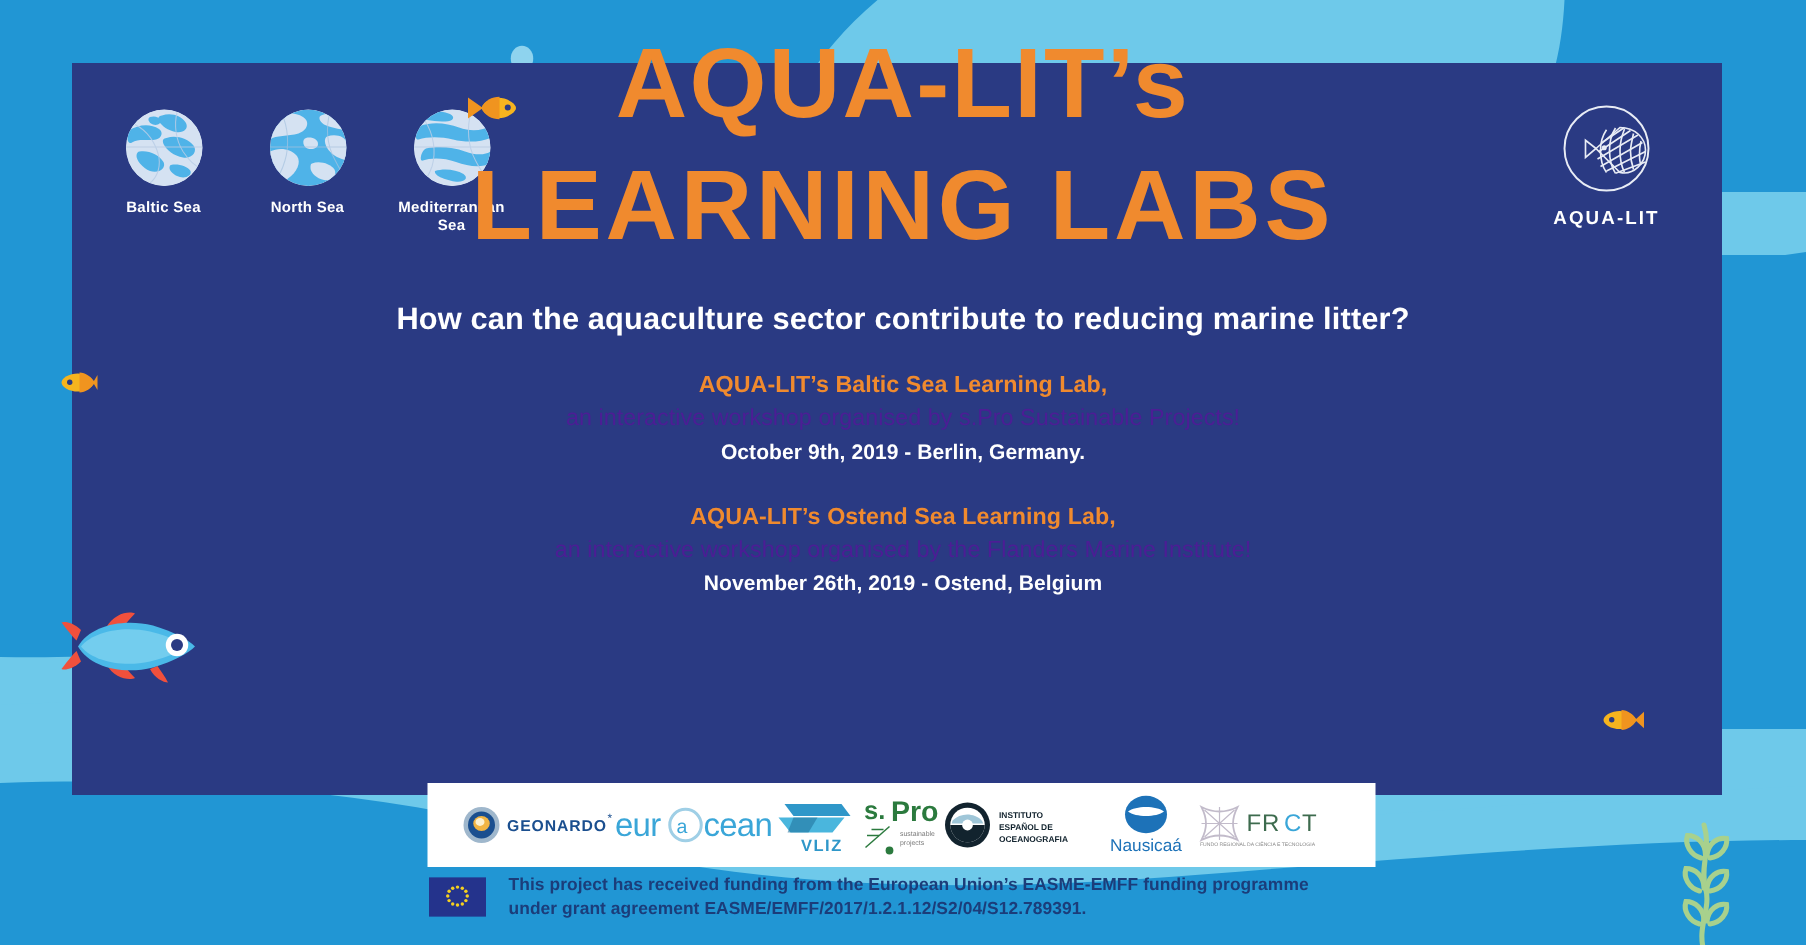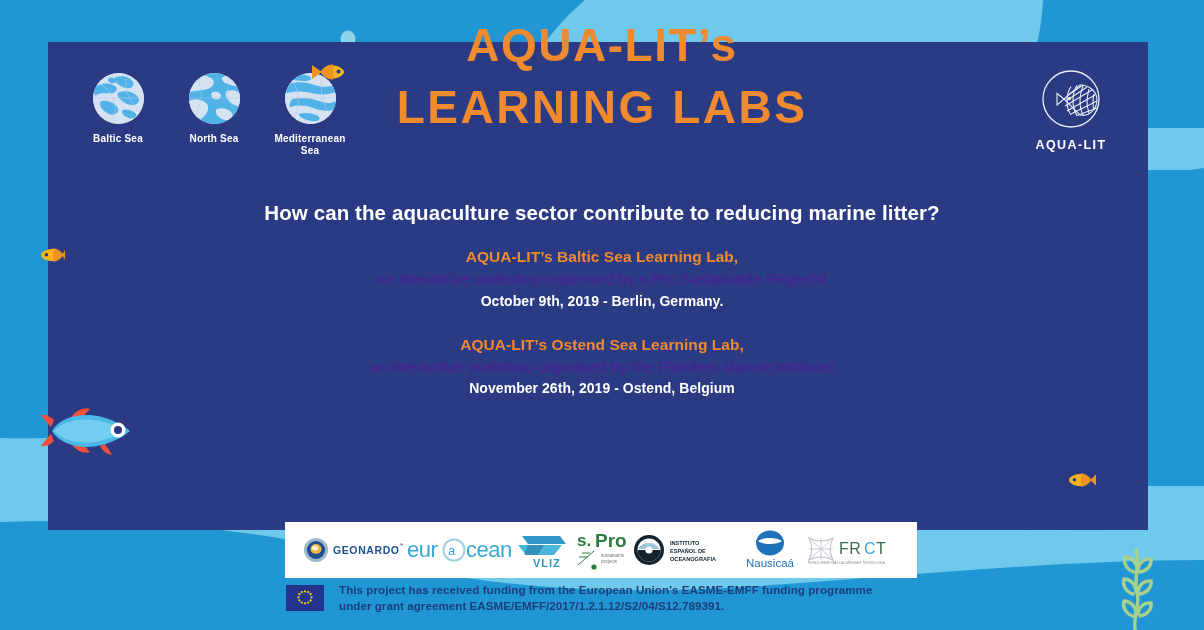--- a/index.html
+++ b/index.html
@@ -15,62 +15,62 @@
   .bg-base{position:absolute;inset:0;background:#6ec9ea;}
   .wave{position:absolute;}
 
   
   .panel{
     position:absolute;left:48px;top:42px;width:1100px;height:488px;
     background:#2a3a83;
   }
 
   
-  .globes{position:absolute;left:34px;top:31px;display:flex;gap:24px;align-items:flex-start;}
+  .globes{position:absolute;left:25px;top:31px;display:flex;gap:24px;align-items:flex-start;}
   .globe-item{width:72px;text-align:center;}
   .globe{
     width:51px;height:51px;border-radius:50%;margin:0 auto 9px auto;
     background:#d5e2f2;position:relative;overflow:hidden;
   }
   .globe-label{
     color:#ffffff;font-size:10px;font-weight:bold;line-height:1.18;
     letter-spacing:.2px;
   }
 
   
   .brand{position:absolute;right:21px;top:26px;width:112px;text-align:center;}
   .brand-mark{width:62px;height:62px;margin:0 auto 8px auto;}
   .brand-label{color:#fff;font-size:12.5px;letter-spacing:1.4px;font-weight:600;}
 
   
   .headline{
     position:absolute;left:0;right:0;top:24px;text-align:center;
-    color:#f08a2e;font-weight:800;font-size:46px;line-height:.95;
+    color:#f08a2e;font-weight:800;font-size:66px;line-height:.95;
     letter-spacing:1.5px;
   }
   .headline .l2{display:block;margin-top:18px;letter-spacing:2.5px;}
 
   .subhead{
     position:absolute;left:0;right:0;top:201px;text-align:center;
     color:#ffffff;font-weight:bold;font-size:20.5px;letter-spacing:.1px;
   }
 
   
   .events{position:absolute;left:0;right:0;top:245px;text-align:center;}
   .event{margin-bottom:21px;}
   .event:last-child{margin-bottom:0;}
   .ev-title{color:#f08a2e;font-size:15.5px;font-weight:bold;line-height:1.5;letter-spacing:.05px;}
   .ev-sub{color:#4c1d95;font-size:15.5px;font-weight:400;line-height:1.45;letter-spacing:.05px;}
   .ev-date{color:#ffffff;font-size:14px;font-weight:bold;line-height:1.5;letter-spacing:.05px;}
 
   
   .logostrip{
     position:absolute;left:285px;top:522px;width:632px;height:56px;
-    background:#ffffff;display:flex;align-items:center;justify-content:space-between;
-    padding:0 18px;box-sizing:border-box;
+    background:#ffffff;display:flex;align-items:center;
+    padding:0 23px;box-sizing:border-box;
   }
   .logo{display:flex;align-items:center;}
 
   
   .funding{
     position:absolute;left:286px;top:582px;display:flex;align-items:center;gap:15px;
   }
   .euflag{width:38px;height:26px;background:#24338c;position:relative;flex:0 0 auto;margin-top:1px;}
   .funding-text{color:#1b3d7a;font-size:11.6px;line-height:1.35;font-weight:600;letter-spacing:.05px;}
   .funding-text div{white-space:nowrap;}

